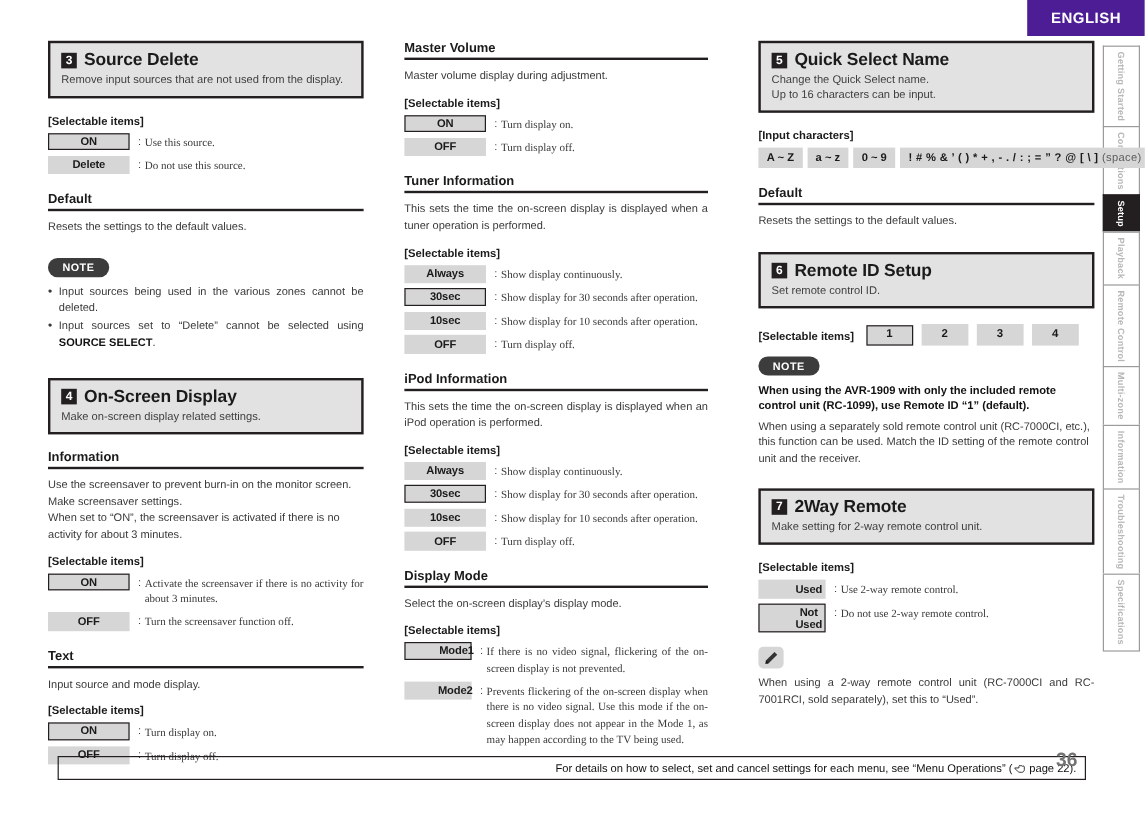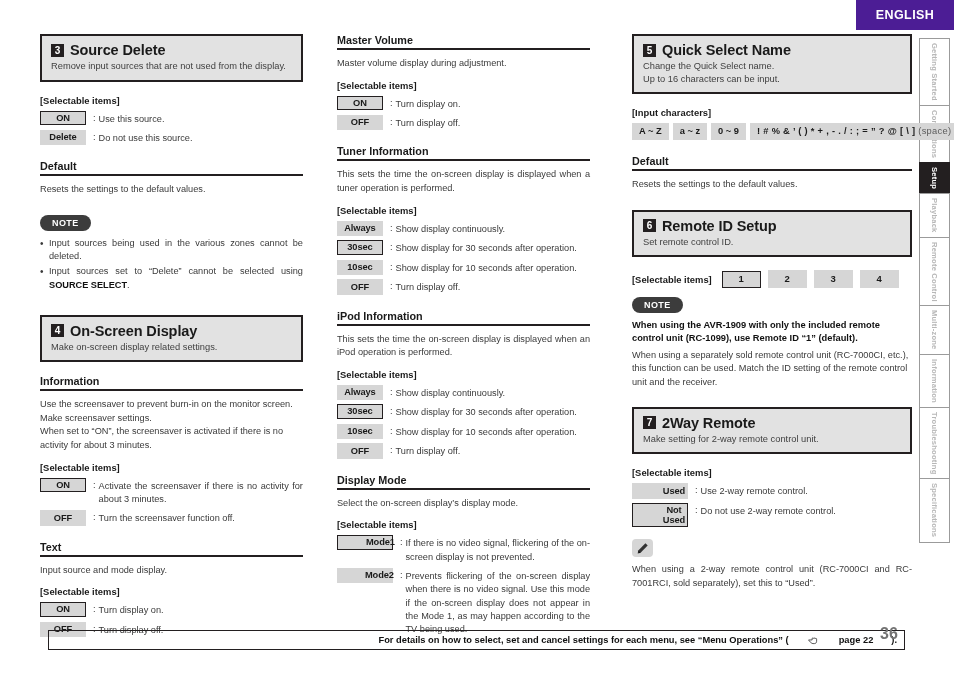--- a/index.html
+++ b/index.html
@@ -112,27 +112,27 @@
 
   
   .opt-row { display: flex; align-items: flex-start; margin-bottom: 4px; }
   .chip {
     flex: none;
     background: #d6d6d6;
     font-size: 9.3px;
     font-weight: bold;
     text-align: center;
     padding: 2.5px 0 3px 0;
-    width: 46px;
+    width: 68px;
     letter-spacing: -.1px;
   }
   .chip.sel { border: 1.8px solid #231f20; padding: 1px 0 1.5px 0; background: #d6d6d6; }
   .chip.w60 { width: 56px; padding-left: 28px; }
   .opt-colon { font-size: 9.2px; color: #3a3a3a; padding: 2px 3px 0 7px; flex: none; }
-  .opt-text { font-size: 9.2px; color: #3a3a3a; line-height: 1.45; padding-top: 2px; text-align: justify; }
+  .opt-text { font-size: 9.2px; color: #3a3a3a; line-height: 1.45; padding-top: 2px; text-align: justify; font-family: Liberation Serif, serif; }
 
   
   .note-badge {
     display: inline-block;
     background: #3c3c3c;
     color: #ffffff;
     font-size: 9px;
     font-weight: bold;
     letter-spacing: .4px;
     border-radius: 9px;
@@ -187,22 +187,22 @@
   
   .footer {
     position: absolute;
     left: 48px; top: 630px;
     width: 857px; height: 20px;
     border: 1.5px solid #231f20;
     display: flex; align-items: center; justify-content: flex-end;
     padding-right: 7px;
   }
   .footer-text {
-    font-size: 9.3px; font-weight: bold; color: #111;
-    display: flex; align-items: flex-end; gap: 18px;
+    font-size: 9.3px; font-weight: normal; color: #111;
+    display: flex; align-items: flex-end; gap: 0;
   }
   .page-num {
     position: absolute;
     left: 880px; top: 625px;
     font-size: 16px; font-weight: bold; color: #737373;
   }
   .hand-icon { display: inline-flex; vertical-align: middle; margin: 0 2px 0 1px; }
 </style>
 </head>
 <body>

